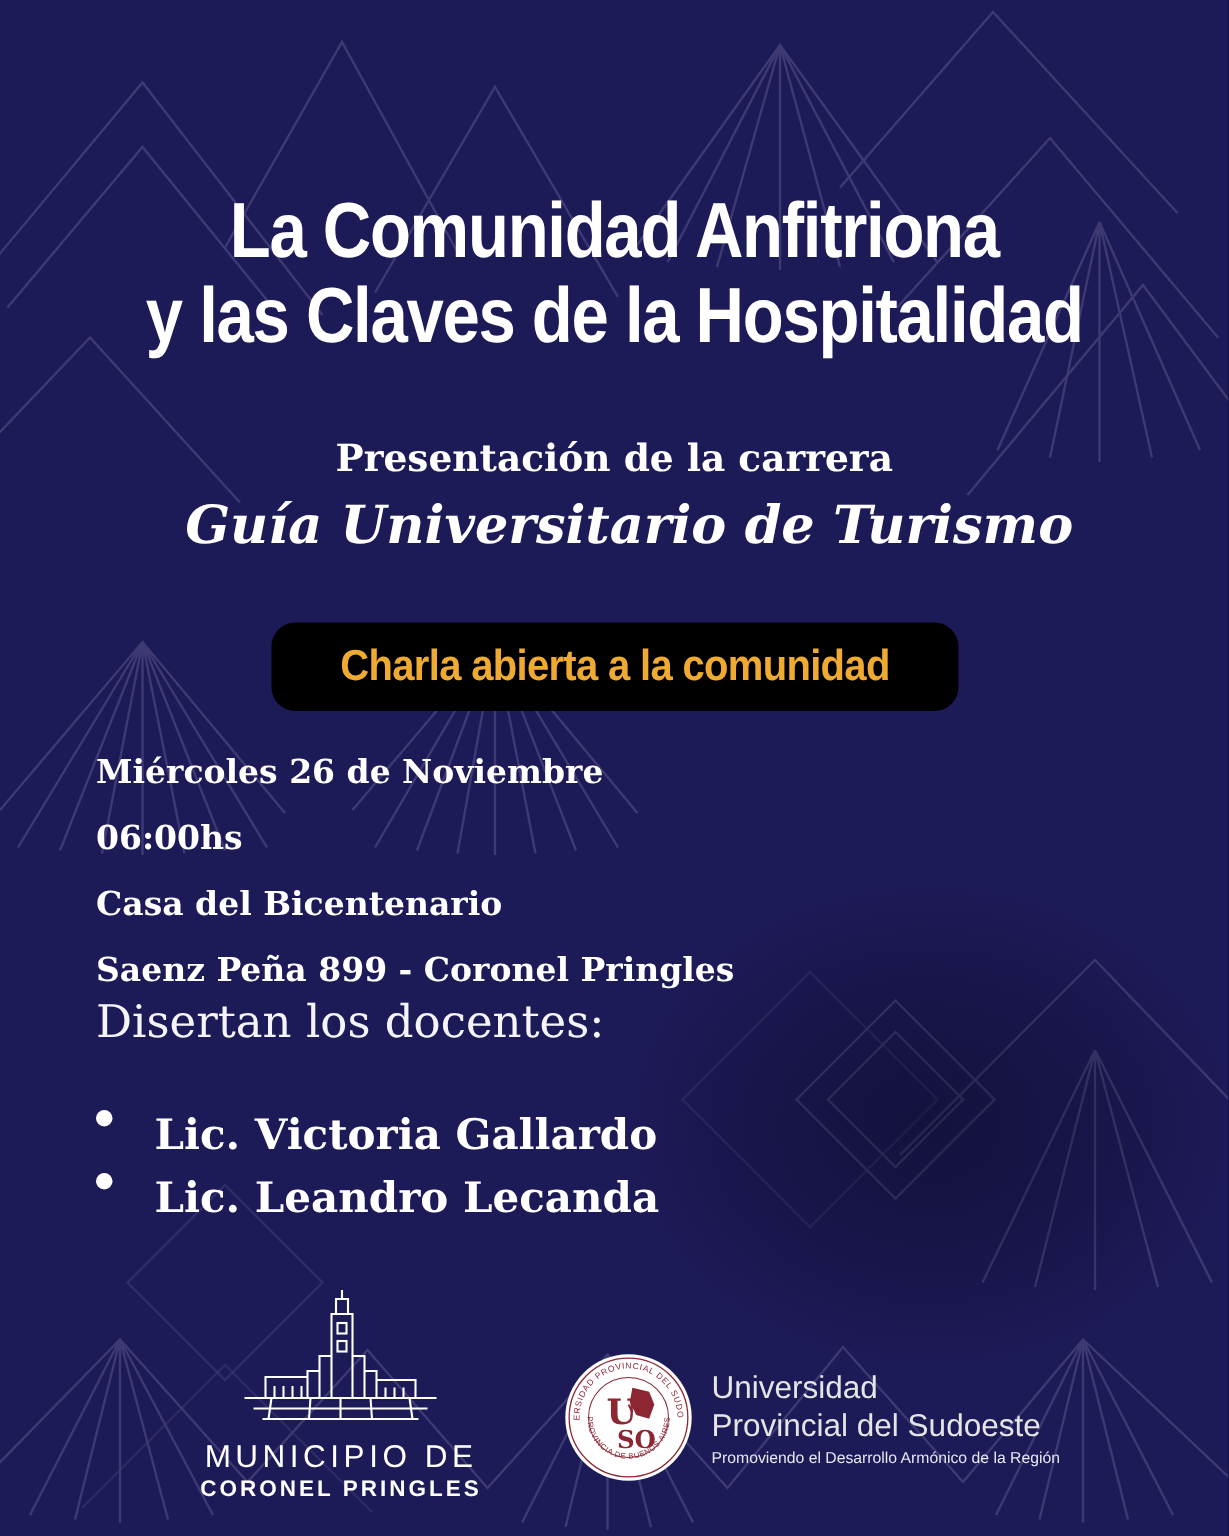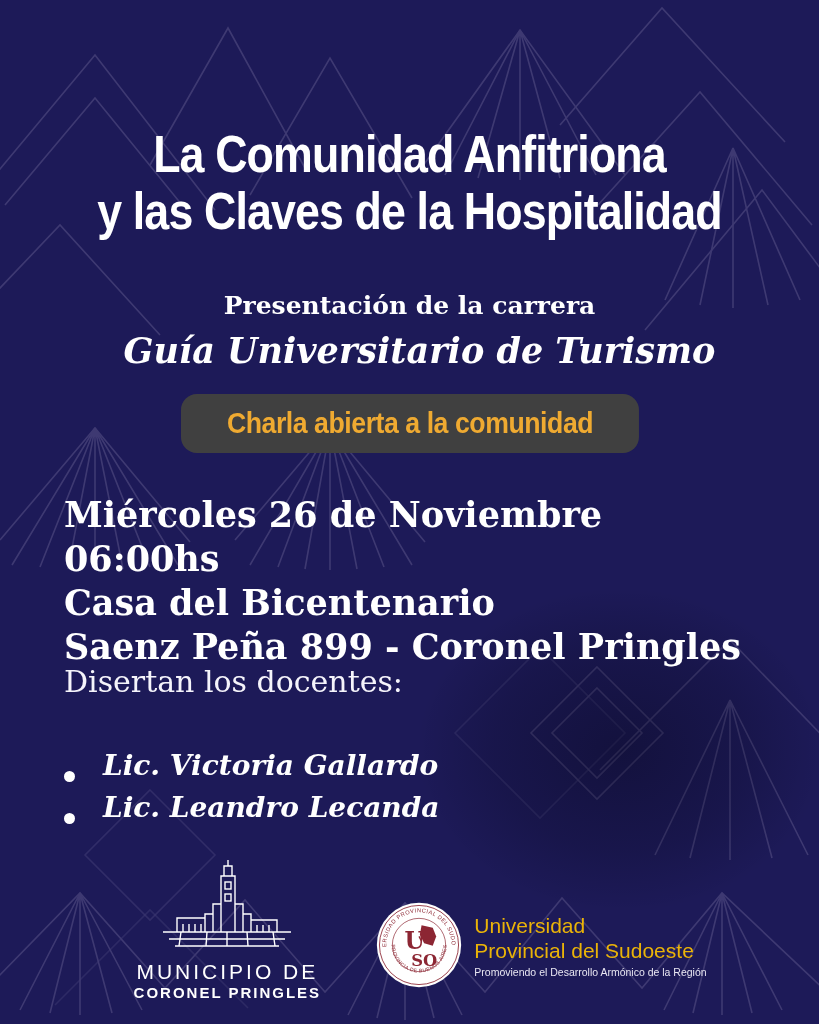--- a/index.html
+++ b/index.html
@@ -28,59 +28,59 @@
     white-space:nowrap;
   }
 
   
   .subtitle{top:284px;text-align:center;font-family:"DejaVu Serif","Liberation Serif",serif;}
   .subtitle-line1{font-weight:bold;font-size:25px;line-height:44px;}
   .subtitle-line2{font-weight:bold;font-style:italic;font-size:35px;line-height:46px;padding-left:20px;}
 
   
   .highlight-band{
-    position:absolute;top:394px;left:50%;transform:translateX(-50%);
-    background:#404040;border-radius:16px;
+    position:absolute;top:415px;left:50%;transform:translateX(-50%);
+    background:#000000;border-radius:16px;
     padding:13px 30px;
     white-space:nowrap;
     text-decoration:underline;
   }
   .highlight-text{
     display:inline-block;
     font-weight:bold;font-size:29px;letter-spacing:-0.5px;
     transform:scaleX(0.92);transform-origin:50% 50%;
     color:#efaa31;
   }
 
   
   .details{top:493px;left:64px;right:40px;font-family:"DejaVu Serif","Liberation Serif",serif;}
-  .detail-line{font-weight:bold;font-size:35px;line-height:44px;white-space:nowrap;}
+  .detail-line{font-weight:bold;font-size:22px;line-height:44px;white-space:nowrap;}
 
   
   .speakers-heading{
     top:664px;left:64px;
     font-family:"DejaVu Serif","Liberation Serif",serif;
     font-size:30px;font-weight:normal;color:#f5f4fb;
   }
   .speakers{top:740px;left:64px;font-family:"DejaVu Serif","Liberation Serif",serif;}
-  .speaker-row{display:flex;align-items:flex-end;height:42px;font-style:italic;}
+  .speaker-row{display:flex;align-items:flex-start;height:42px;}
   .bullet{width:11px;height:11px;border-radius:50%;background:#ffffff;margin-right:28px;flex:0 0 auto;}
   .speaker-name{font-weight:bold;font-size:28px;white-space:nowrap;}
 
   
   .footer{
     position:absolute;left:0;right:0;bottom:22px;
     display:flex;justify-content:center;align-items:flex-end;gap:34px;
   }
   .municipio{display:flex;flex-direction:column;align-items:center;width:230px;}
   .municipio-name{font-size:21px;letter-spacing:3px;font-weight:normal;line-height:24px;}
   .municipio-city{font-size:15px;letter-spacing:2px;font-weight:bold;line-height:18px;}
   .university{display:flex;align-items:center;gap:12px;padding-bottom:14px;}
   .university-text{display:flex;flex-direction:column;}
-  .university-line{font-size:21px;line-height:25px;font-weight:normal;color:#eab308;}
+  .university-line{font-size:21px;line-height:25px;font-weight:normal;color:#e5e5e5;}
   .university-tagline{font-size:10.5px;margin-top:3px;color:#e8e6f2;}
 </style>
 </head>
 <body>
 
 <div class="poster">
 
   <svg class="pattern" viewBox="0 0 819 1024" fill="none" stroke="#5a5488" stroke-width="1.6" opacity="0.55">
 
     <path d="M-30,205 L95,55 L215,210"></path>

